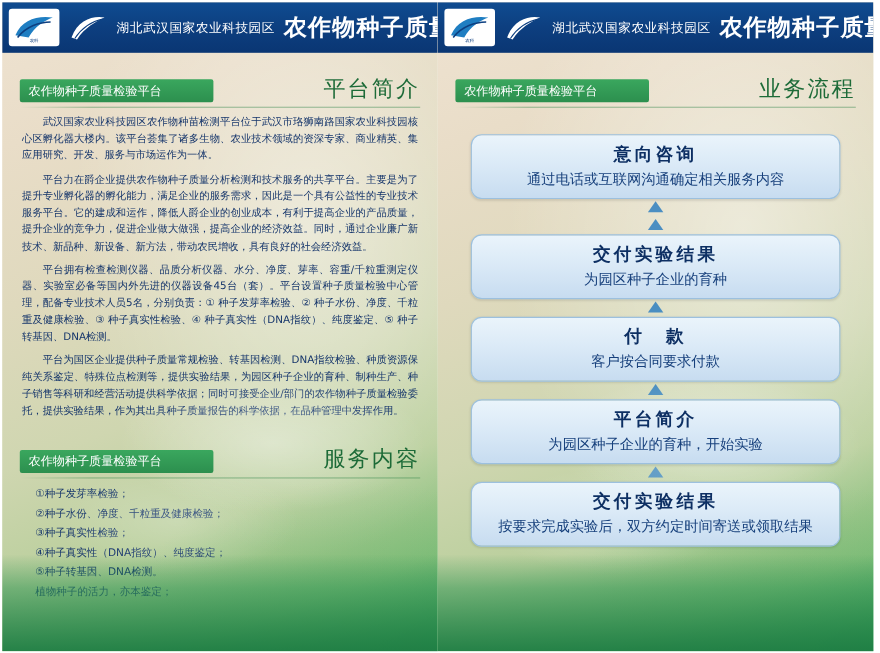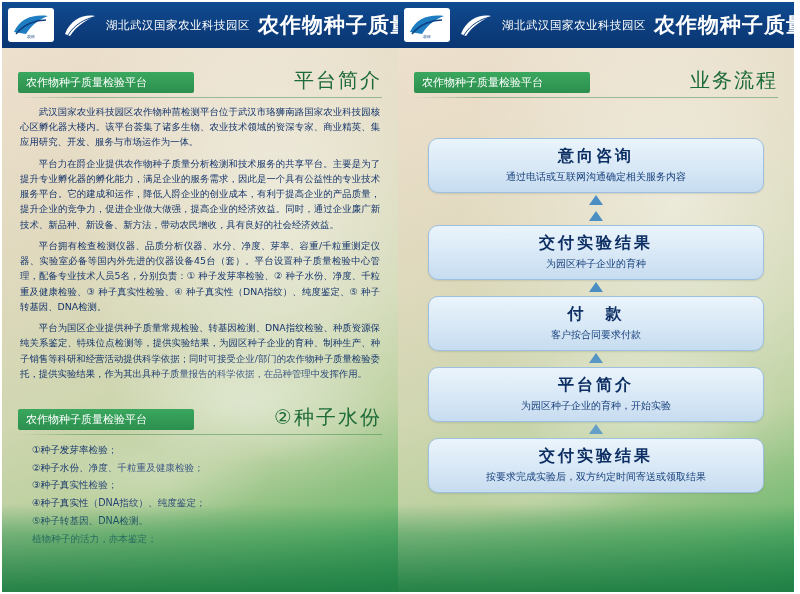--- a/index.html
+++ b/index.html
@@ -125,40 +125,40 @@
   .list{
     margin:8px 18px 0 30px;
     color:#15356b;
     font-size:9.6px;
     line-height:1.85;
     font-family:"DejaVu Sans",sans-serif;
   }
   .list div{margin:0;}
   
   .flow{
-    margin:42px 30px 0 30px;
+    margin:26px 30px 0 30px;
   }
   .flow-step{
     position:relative;
     background:linear-gradient(180deg,#eaf4fb 0%, #dbeaf7 45%, #c7dcf0 100%);
     border:1px solid #9cc0de;
     border-radius:10px;
     padding:7px 6px 8px 6px;
     text-align:center;
     box-shadow:0 1px 2px rgba(0,0,0,0.10);
   }
   .flow-step .t{
     color:#0d2f63;
     font-size:16px;font-weight:bold;letter-spacing:3px;
     font-family:"DejaVu Sans",sans-serif;
   }
   .flow-step .d{
     margin-top:3px;
     color:#17407c;
-    font-size:10px;
+    font-size:13px;
     font-family:"DejaVu Sans",sans-serif;
   }
   .arrow{
     height:16px;
     display:flex;align-items:center;justify-content:center;
   }
   .arrow svg{display:block;}
 </style>
 </head>
 <body>
@@ -199,21 +199,21 @@
       <p>武汉国家农业科技园区农作物种苗检测平台位于武汉市珞狮南路国家农业科技园核心区孵化器大楼内。该平台荟集了诸多生物、农业技术领域的资深专家、商业精英、集应用研究、开发、服务与市场运作为一体。</p>
       <p>平台力在爵企业提供农作物种子质量分析检测和技术服务的共享平台。主要是为了提升专业孵化器的孵化能力，满足企业的服务需求，因此是一个具有公益性的专业技术服务平台。它的建成和运作，降低人爵企业的创业成本，有利于提高企业的产品质量，提升企业的竞争力，促进企业做大做强，提高企业的经济效益。同时，通过企业廉广新技术、新品种、新设备、新方法，带动农民增收，具有良好的社会经济效益。</p>
       <p>平台拥有检查检测仪器、品质分析仪器、水分、净度、芽率、容重/千粒重测定仪器、实验室必备等国内外先进的仪器设备45台（套）。平台设置种子质量检验中心管理，配备专业技术人员5名，分别负责：① 种子发芽率检验、② 种子水份、净度、千粒重及健康检验、③ 种子真实性检验、④ 种子真实性（DNA指纹）、纯度鉴定、⑤ 种子转基因、DNA检测。</p>
       <p>平台为国区企业提供种子质量常规检验、转基因检测、DNA指纹检验、种质资源保纯关系鉴定、特殊位点检测等，提供实验结果，为园区种子企业的育种、制种生产、种子销售等科研和经营活动提供科学依据；同时可接受企业/部门的农作物种子质量检验委托，提供实验结果，作为其出具种子质量报告的科学依据，在品种管理中发挥作用。</p>
     </div>
 
     <div class="sec-title" style="margin-top:26px;">
       <div class="bar">
         <span>农作物种子质量检验平台</span>
       </div>
-      <div class="big">②种子水份</div>
+      <div class="big">服务内容</div>
       <div class="rule"></div>
     </div>
 
     <div class="list">
       <div>①种子发芽率检验；</div>
       <div>②种子水份、净度、千粒重及健康检验；</div>
       <div>③种子真实性检验；</div>
       <div>④种子真实性（DNA指纹）、纯度鉴定；</div>
       <div>⑤种子转基因、DNA检测。</div>
       <div>植物种子的活力，亦本鉴定；</div>

